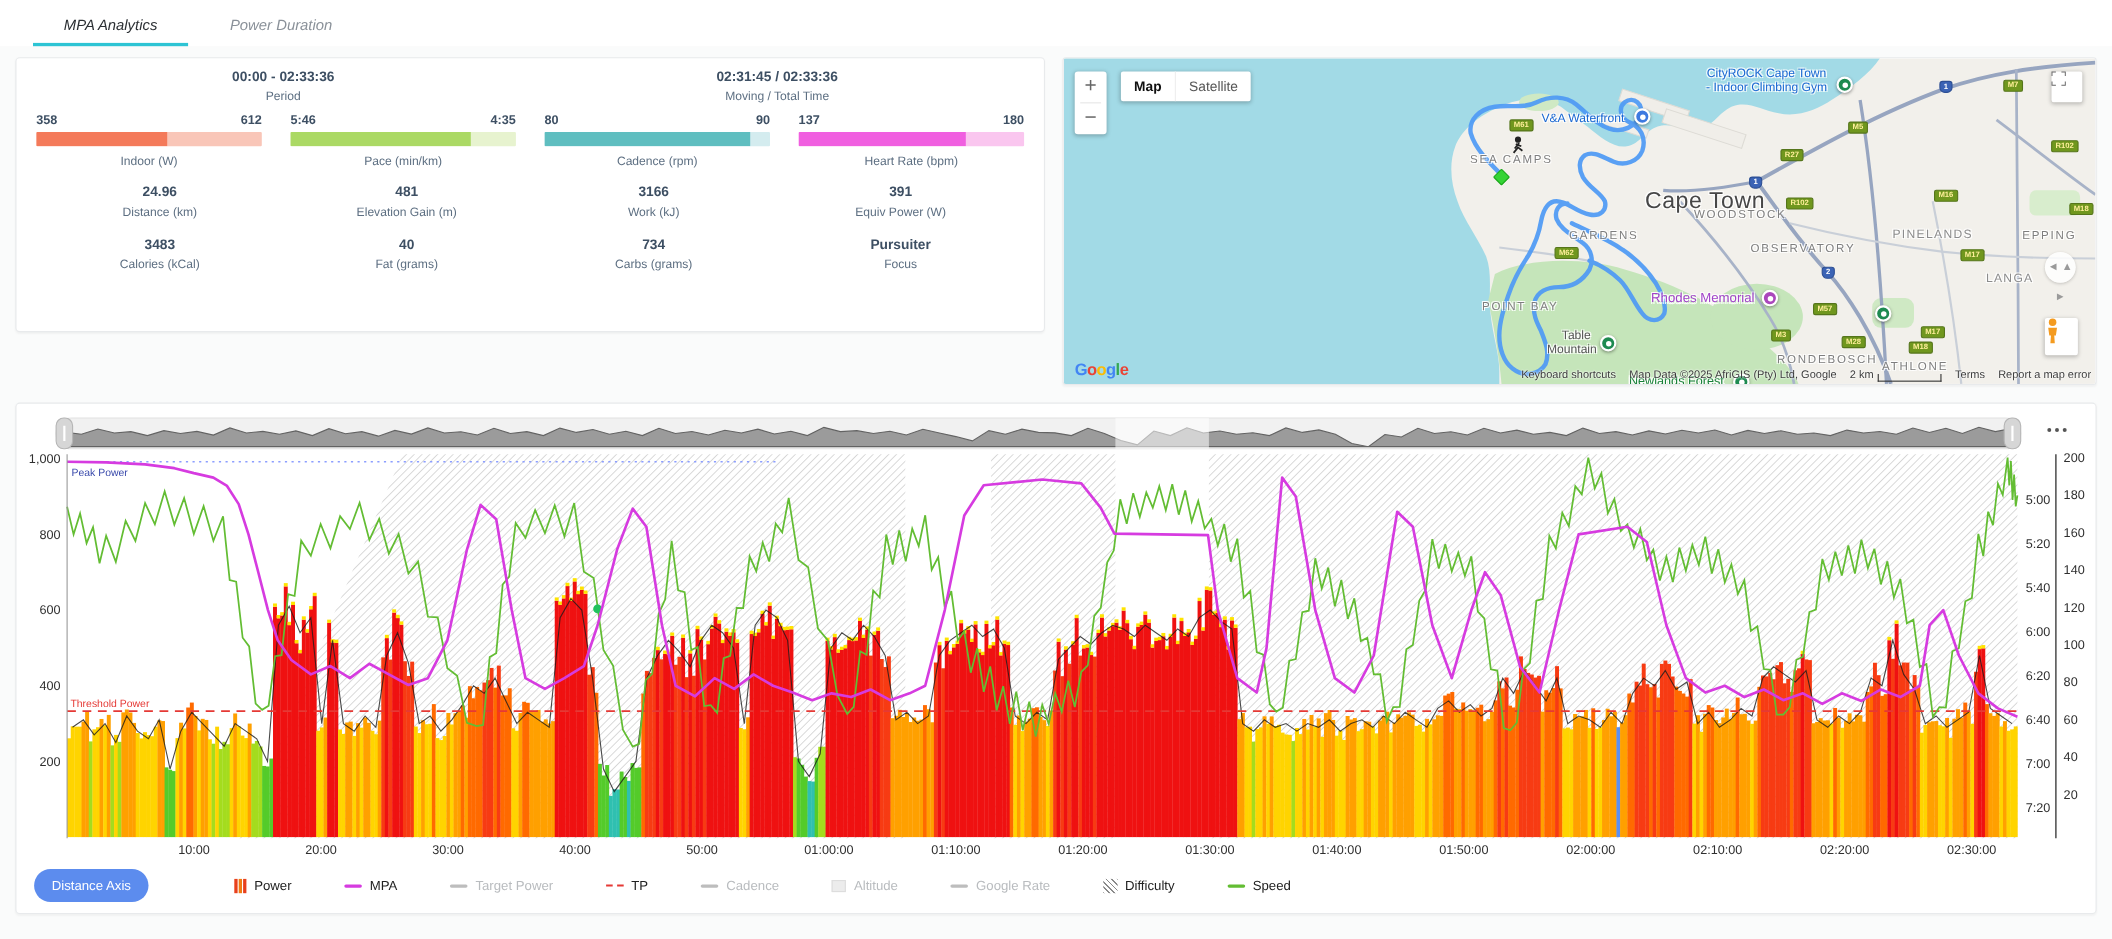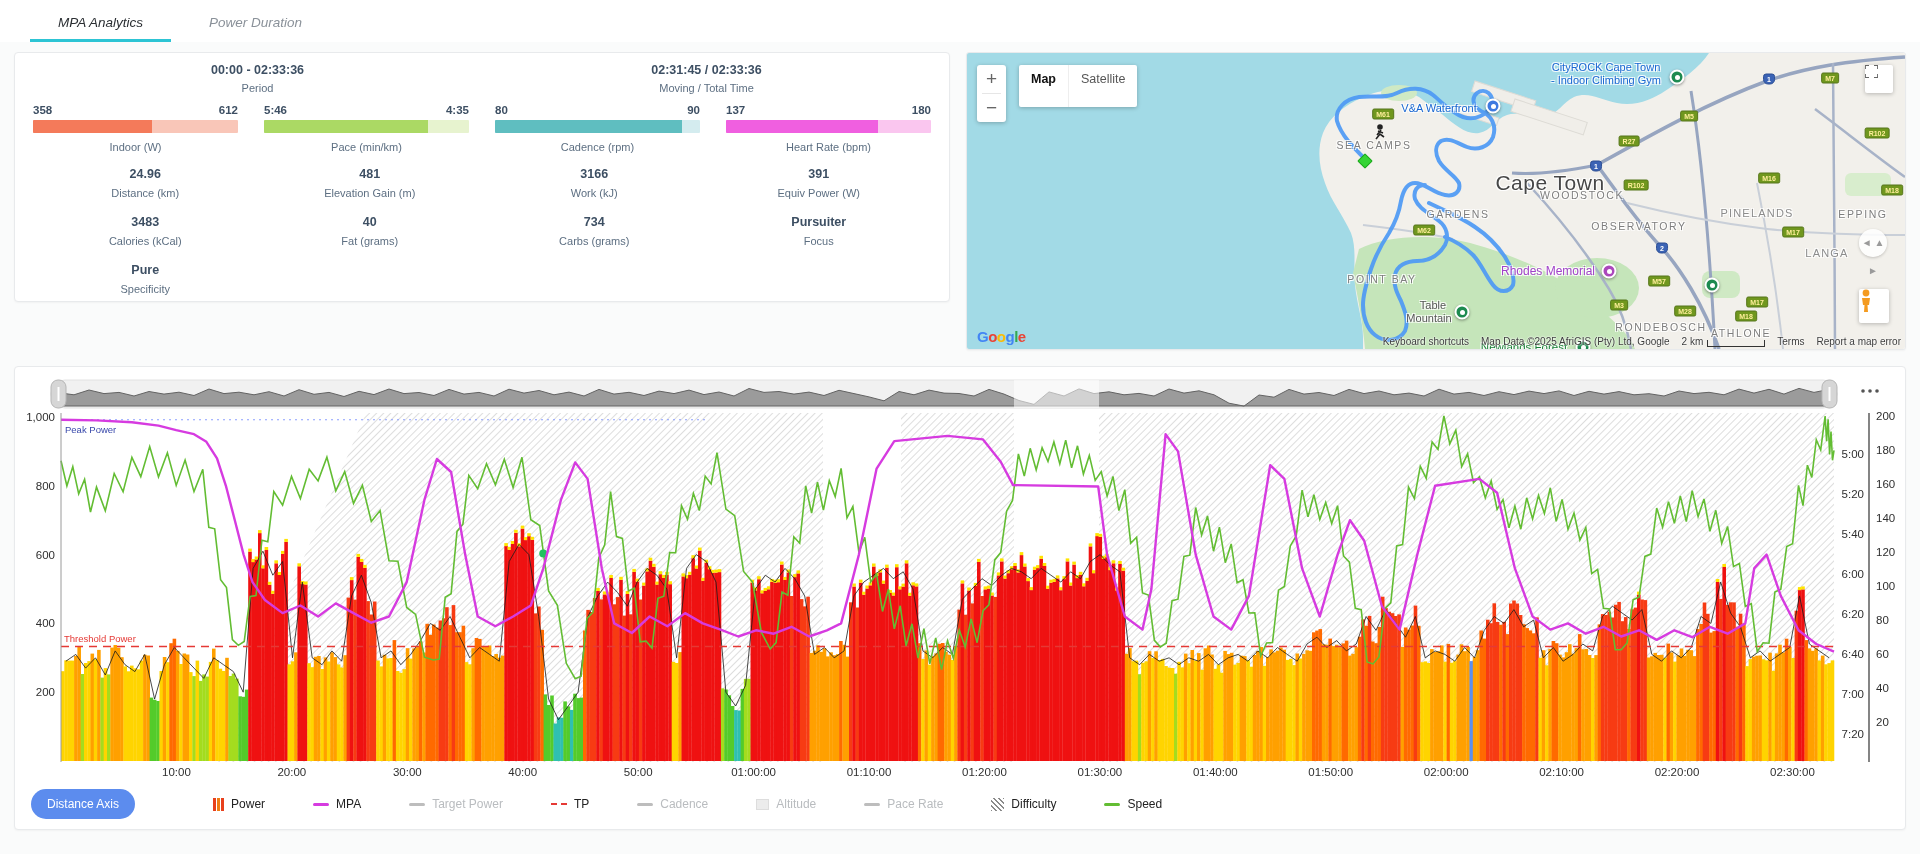--- a/index.html
+++ b/index.html
@@ -38,21 +38,21 @@
   .badge.m { background:#70971e; color:#ffef9a; border:1px solid #55751b; }
   .badge.n { background:#3b63b5; color:#fff; border:1px solid #2d4f94; border-radius:3px 3px 5px 5px; }
   .marker { position:absolute; width:15px; height:15px; border-radius:50%; border:2px solid #fff; transform:translate(-50%,-50%); box-shadow:0 1px 3px rgba(0,0,0,.4); }
   .marker::after{content:"";position:absolute;left:50%;top:50%;width:5px;height:5px;border-radius:50%;background:#fff;transform:translate(-50%,-50%);}
   .marker.green { background:#1d8a50; } .marker.blue { background:#3d79e0; } .marker.purple { background:#ab47bc; }
   .marker.start { width:11px;height:11px;border-radius:1px;background:#35d435;border:1.5px solid #18a818;transform:translate(-50%,-50%) rotate(45deg); box-shadow:none;}
   .marker.start::after{ display:none; }
   .zoom-ctl { position:absolute; left:10px; top:12px; width:29px; background:#fff; border-radius:3px; box-shadow:0 1px 4px rgba(0,0,0,.25); text-align:center; }
   .zoom-ctl div { font-size:19px; color:#666; height:28px; line-height:27px; cursor:pointer; }
   .zoom-ctl .sep { height:1px; background:#e6e6e6; margin:0 5px; }
-  .maptype { position:absolute; left:52px; top:12px; display:flex; background:#fff; border-radius:2px; box-shadow:0 1px 4px rgba(0,0,0,.25); height:42px; }
+  .maptype { position:absolute; left:52px; top:12px; display:flex; background:#fff; border-radius:2px; box-shadow:0 1px 4px rgba(0,0,0,.25); height:27px; }
   .maptype div { padding:0 12px; line-height:29px; font-size:12.5px; cursor:pointer; }
   .maptype .sel { font-weight:700; color:#111; border-right:1px solid #eee; }
   .maptype .uns { color:#565656; }
   .fs-btn { position:absolute; right:12px; top:12px; width:28px; height:28px; background:#fff; border-radius:2px; box-shadow:0 1px 4px rgba(0,0,0,.25); color:#666; display:flex; align-items:center; justify-content:center; font-size:12px; cursor:pointer;}
   .pan-ctl { position:absolute; right:18px; top:176px; width:28px; height:28px; border-radius:50%; background:rgba(255,255,255,.85); box-shadow:0 1px 3px rgba(0,0,0,.2); color:#9a9a9a; font-size:10px; text-align:center; line-height:28px; cursor:pointer;}
   .pegman { position:absolute; right:16px; top:236px; width:30px; height:34px; background:#fff; border-radius:2px; box-shadow:0 1px 4px rgba(0,0,0,.25); display:flex; align-items:center; justify-content:center; cursor:pointer;}
   .attrib { position:absolute; right:4px; bottom:2px; display:flex; gap:12px; align-items:center; font-size:10px; color:#3c3c3c; text-shadow:0 0 2px #fff,0 0 2px #fff; }
   .attrib .lnk { cursor:pointer; }
   .scalebar { display:flex; align-items:flex-end; gap:4px; }
   .scalebar .bar { width:58px; height:7px; border:1.5px solid #333; border-top:none; }
@@ -155,24 +155,20 @@
           <div class="v">40</div>
           <div class="l">Fat (grams)</div>
         </div>
         <div class="stat">
           <div class="v">734</div>
           <div class="l">Carbs (grams)</div>
         </div>
         <div class="stat">
           <div class="v">Pursuiter</div>
           <div class="l">Focus</div>
-        </div>
-        <div class="stat">
-          <div class="v">Pure</div>
-          <div class="l">Specificity</div>
         </div>
       </div>
   </section>
 
   <section class="card map-card">
     <svg id="map-svg" width="938" height="296" viewBox="0 0 938 296">
       <rect x="0" y="0" width="938" height="296" fill="#f2f0eb"></rect>
       <path fill="#a2dae6" d="M0,0 L742,0 C733,14 714,28 698,38 C686,46 668,54 650,50 C634,47 622,38 607,44 C596,49 590,62 578,64 C566,66 552,58 540,62 C528,66 524,78 512,80 C500,82 488,72 476,62 C468,56 460,50 452,44 C436,34 414,36 396,44 C378,52 362,64 356,80 C350,96 352,114 358,130 C364,148 376,162 384,180 C390,196 386,214 388,232 C390,252 396,268 396,284 L396,296 L0,296 Z"></path>
       <g fill="#f0eee9" stroke="#dddbd5" stroke-width="1">
         <rect x="508" y="28" width="64" height="11" transform="rotate(18 508 28)"></rect>
@@ -1072,21 +1068,21 @@
         <div class="litem off">
           <span class="ic-line" style="background: rgb(189, 189, 189);"></span>
           <span>Cadence</span>
         </div>
         <div class="litem off">
           <span class="ic-area"></span>
           <span>Altitude</span>
         </div>
         <div class="litem off">
           <span class="ic-line" style="background: rgb(189, 189, 189);"></span>
-          <span>Pace Rate</span>
+          <span>Google Rate</span>
         </div>
         <div class="litem">
           <span class="ic-hatch"></span>
           <span>Difficulty</span>
         </div>
         <div class="litem">
           <span class="ic-line" style="background: rgb(99, 189, 51);"></span>
           <span>Speed</span>
         </div>
       </div>

